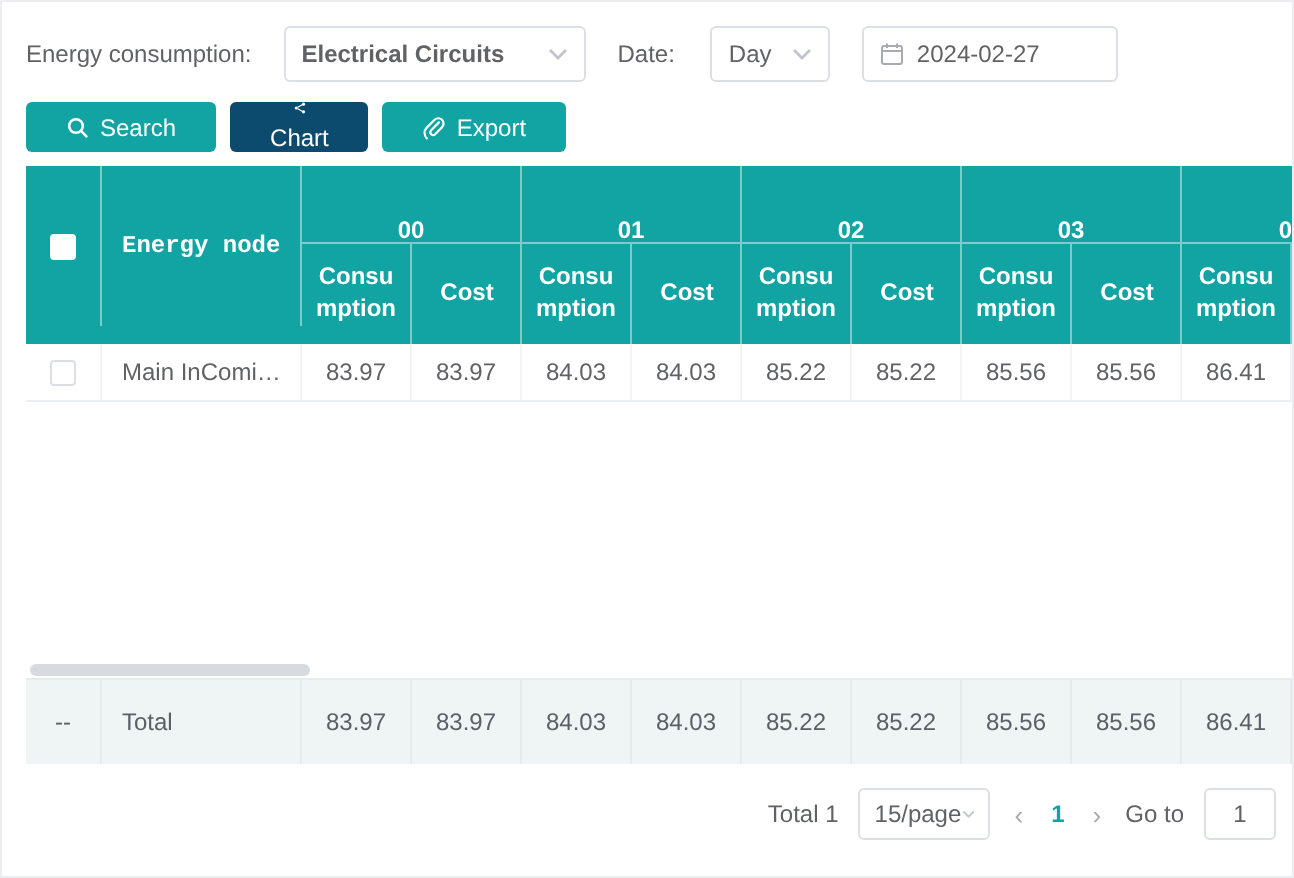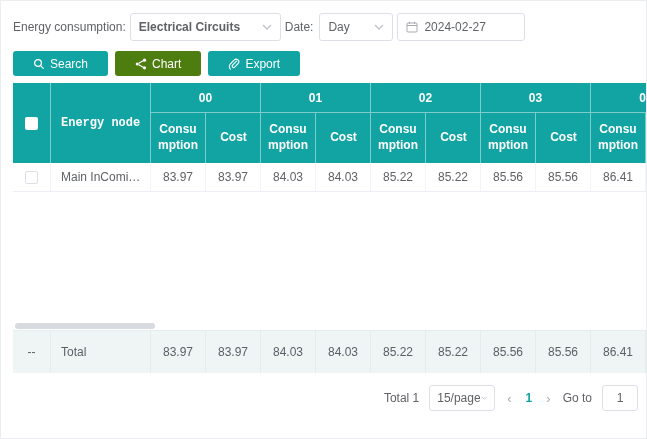--- a/index.html
+++ b/index.html
@@ -8,50 +8,50 @@
   .page { width:647px; height:439px; background:#fff; border:1px solid #ebedf0; overflow:hidden; position:relative; }
 
   
   .tabs { display:flex; gap:24px; padding:0 12px; border-bottom:1px solid #e4e7ed; height:31px; align-items:flex-start; }
   .tab { padding-top:9px; font-size:13px; font-weight:bold; color:#303133; cursor:pointer; display:flex; flex-direction:column; align-items:center; }
   .tab .underline { height:3px; width:40px; border-radius:2px; background:transparent; margin-top:5px; }
   .tab.active { color:#12a3a3; }
   .tab.active .underline { background:#12a3a3; }
 
   
-  .filters { display:flex; align-items:center; padding:12px 12px 0 12px; gap:4px; }
+  .filters { display:flex; align-items:center; padding:12px 12px 0 12px; gap:16px; }
   .flabel { color:#606266; white-space:nowrap; }
   .selectbox { height:28px; border:1px solid #dcdfe6; border-radius:3px; background:#fff;
                display:flex; align-items:center; justify-content:space-between; padding:0 8px; color:#606266; cursor:pointer; }
   .sel-energy { width:151px;font-weight:bold; }
-  .sel-day { width:74px; margin-left:2px; }
+  .sel-day { width:60px; margin-left:2px; }
   .datebox { height:28px; width:128px; border:1px solid #dcdfe6; border-radius:3px; background:#fff;
              display:flex; align-items:center; gap:6px; padding:0 8px; color:#606266; cursor:pointer; }
   .chev { flex:none; }
 
   
   .toolbar { display:flex; align-items:center; padding:10px 12px 0 12px; gap:7px; }
   .btn { height:25px; border:none; border-radius:3px; background:#12a3a3; color:#fff; font-size:12px;
          display:inline-flex; align-items:center; gap:5px; padding:0 20px; cursor:pointer; font-family:inherit; }
-  .btn.disabled { background:#4d7c0f; cursor:not-allowed; }
+  .btn.disabled { background:#0c4a6e; cursor:not-allowed;flex-direction:column; }
   .units { margin-left:auto; color:#606266; }
 
   
   .table-clip { width:635px; margin:7px 0 0 12px; overflow:hidden; position:relative; }
   .t-inner { width:688px; }
   .cell { flex:none; display:flex; align-items:center; justify-content:center; text-align:center; }
   .c-chk { width:38px; }
   .c-node { width:100px; }
   .c-val { width:55px; }
   .thead { background:#12a3a3; color:#fff; font-weight:bold; display:flex; }
   .thead .c-chk, .thead .c-node { height:80px; border-right:1px solid rgba(255,255,255,.45);font-family:Liberation Mono, monospace; }
   .thead .c-node { justify-content:flex-start; padding-left:10px; text-align:left; }
   .hgroup { width:110px; flex:none; border-right:1px solid rgba(255,255,255,.45); }
   .hgroup:last-child { border-right:none; }
-  .hg-top { height:30px; display:flex; align-items:center; justify-content:center; border-bottom:1px solid rgba(255,255,255,.45); }
+  .hg-top { height:14px; display:flex; align-items:center; justify-content:center; border-bottom:1px solid rgba(255,255,255,.45);margin-top:25px; }
   .hg-sub { display:flex; height:50px; }
   .hg-sub .c-val { height:50px; padding:0 6px; word-break:break-all; line-height:1.3; }
   .hg-sub .c-val:first-child { border-right:1px solid rgba(255,255,255,.45); }
   .checkbox { width:13px; height:13px; border-radius:2px; background:#fff; }
   .checkbox.empty { background:#fff; border:1px solid #dcdfe6; }
   .trow { display:flex; border-bottom:1px solid #ebeef5; background:#fff; }
   .trow .cell { height:28px; border-right:1px solid #f2f4f7; color:#606266; }
   .trow .cell:last-child { border-right:none; }
   .trow .c-node { justify-content:flex-start; padding-left:10px; }
   .node-name { max-width:86px; white-space:nowrap; overflow:hidden; text-overflow:ellipsis; text-align:left; }

